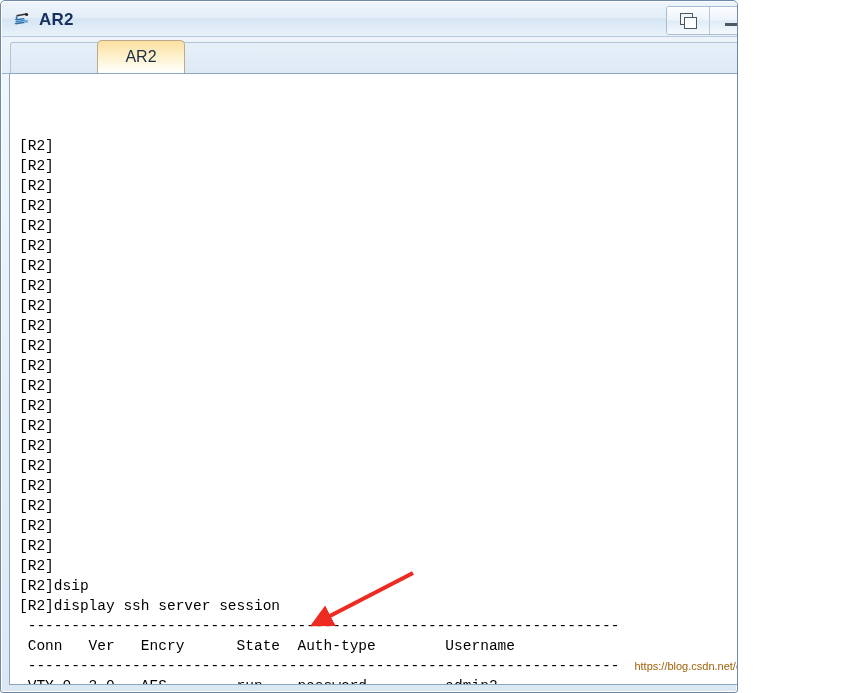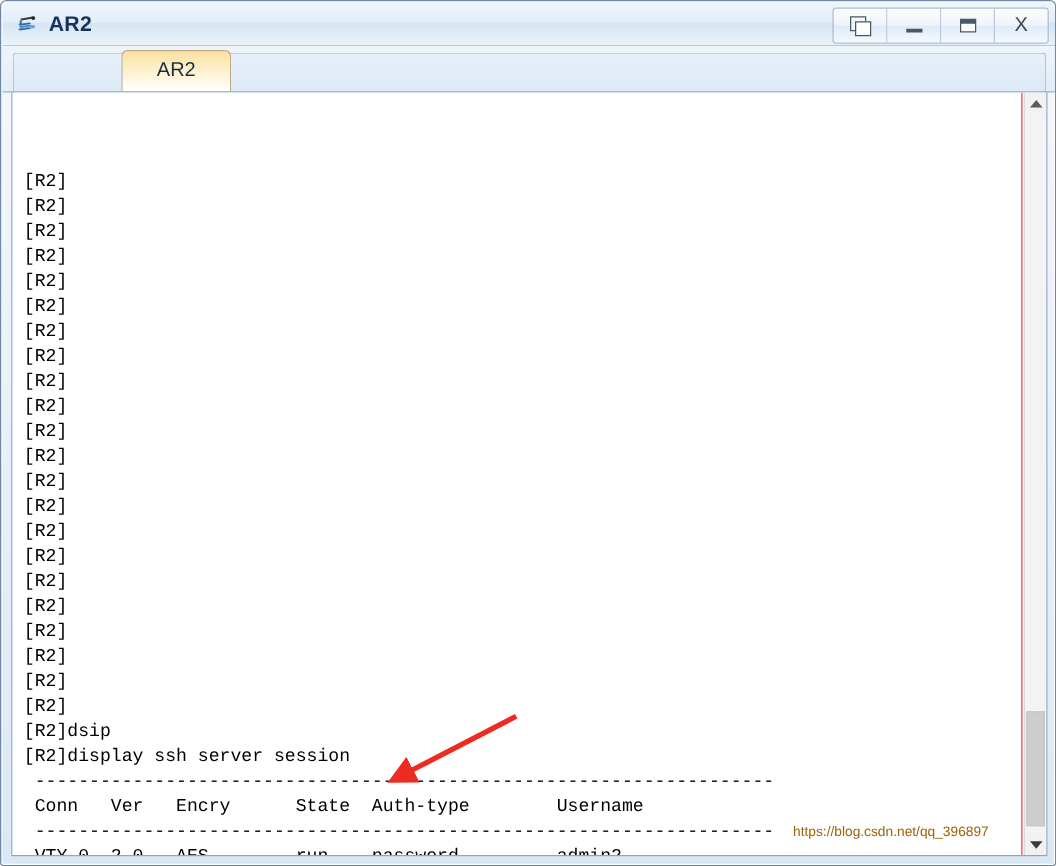--- a/index.html
+++ b/index.html
@@ -12,21 +12,21 @@
     width: 845px;
     height: 693px;
     overflow: hidden;
     font-family: "Liberation Sans", sans-serif;
   }
 
   
   .window {
     position: absolute;
     left: 0; top: 0;
-    width: 845px;
+    width: 738px;
     height: 693px;
     box-sizing: border-box;
     border: 1px solid #6f8aa8;
     border-radius: 5px 5px 3px 3px;
     background: linear-gradient(to bottom, #f4f8fc 0%, #e6eff8 55%, #dbe8f4 100%);
     box-shadow: inset 0 0 0 1px #ffffff;
     overflow: hidden;
     padding-left: 16px;
   }
 

